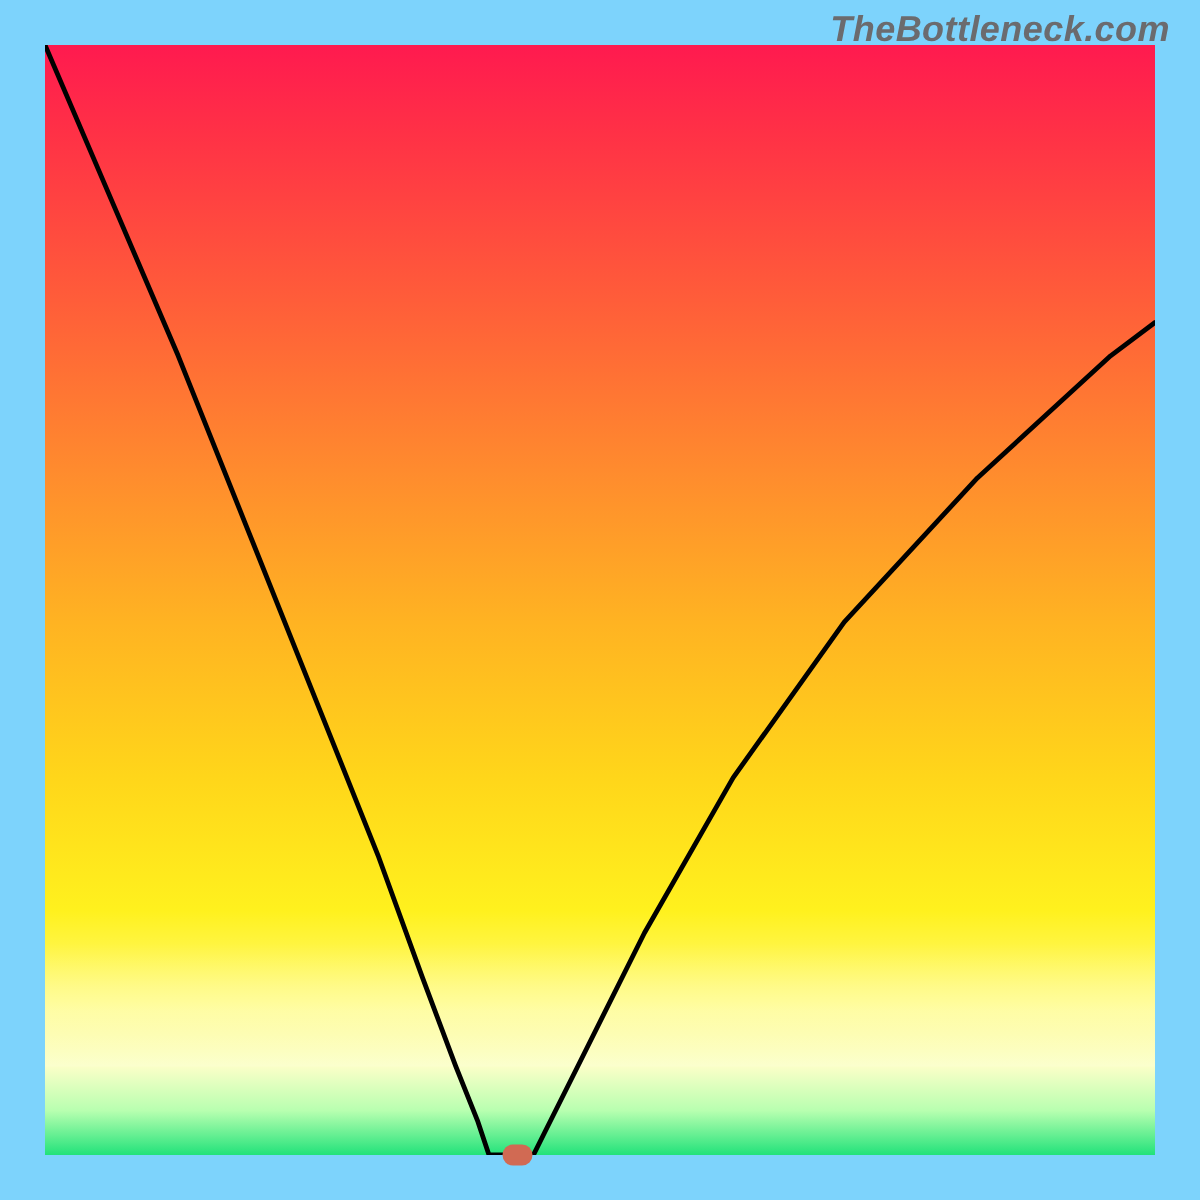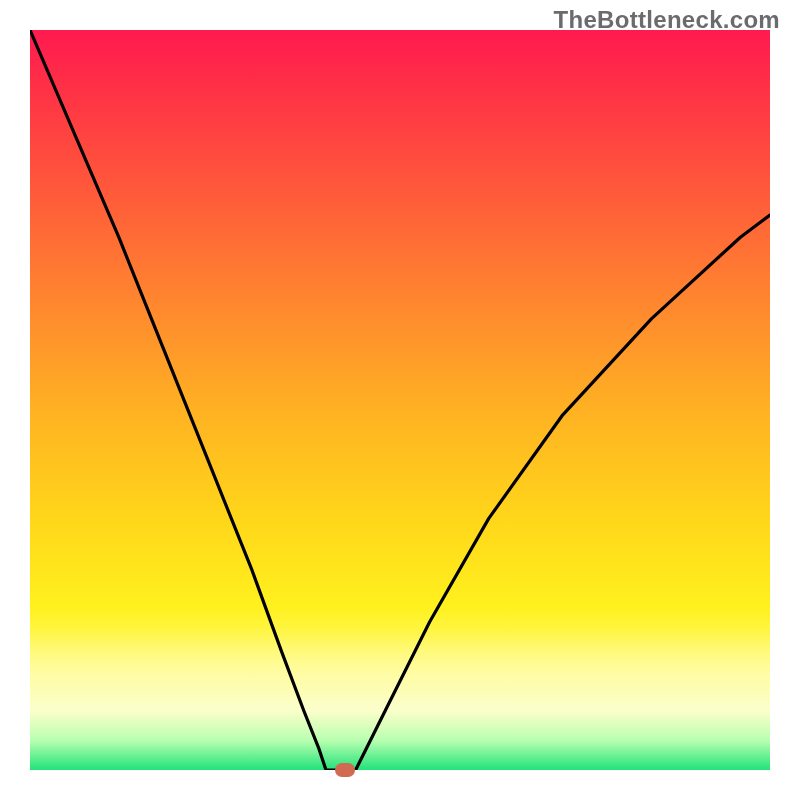--- a/index.html
+++ b/index.html
@@ -8,21 +8,22 @@
     width: 800px;
     height: 800px;
     background: #000;
     overflow: hidden;
     font-family: Arial, Helvetica, sans-serif;
   }
   .frame {
     position: relative;
     width: 800px;
     height: 800px;
-    background: #ffffff;
+    background: #7dd3fc;
+    font-style: italic;
   }
   .watermark {
     position: absolute;
     top: 6px;
     right: 20px;
     color: #6b6b6e;
     font-size: 24px;
     font-weight: 600;
     letter-spacing: 0.3px;
     z-index: 20;

